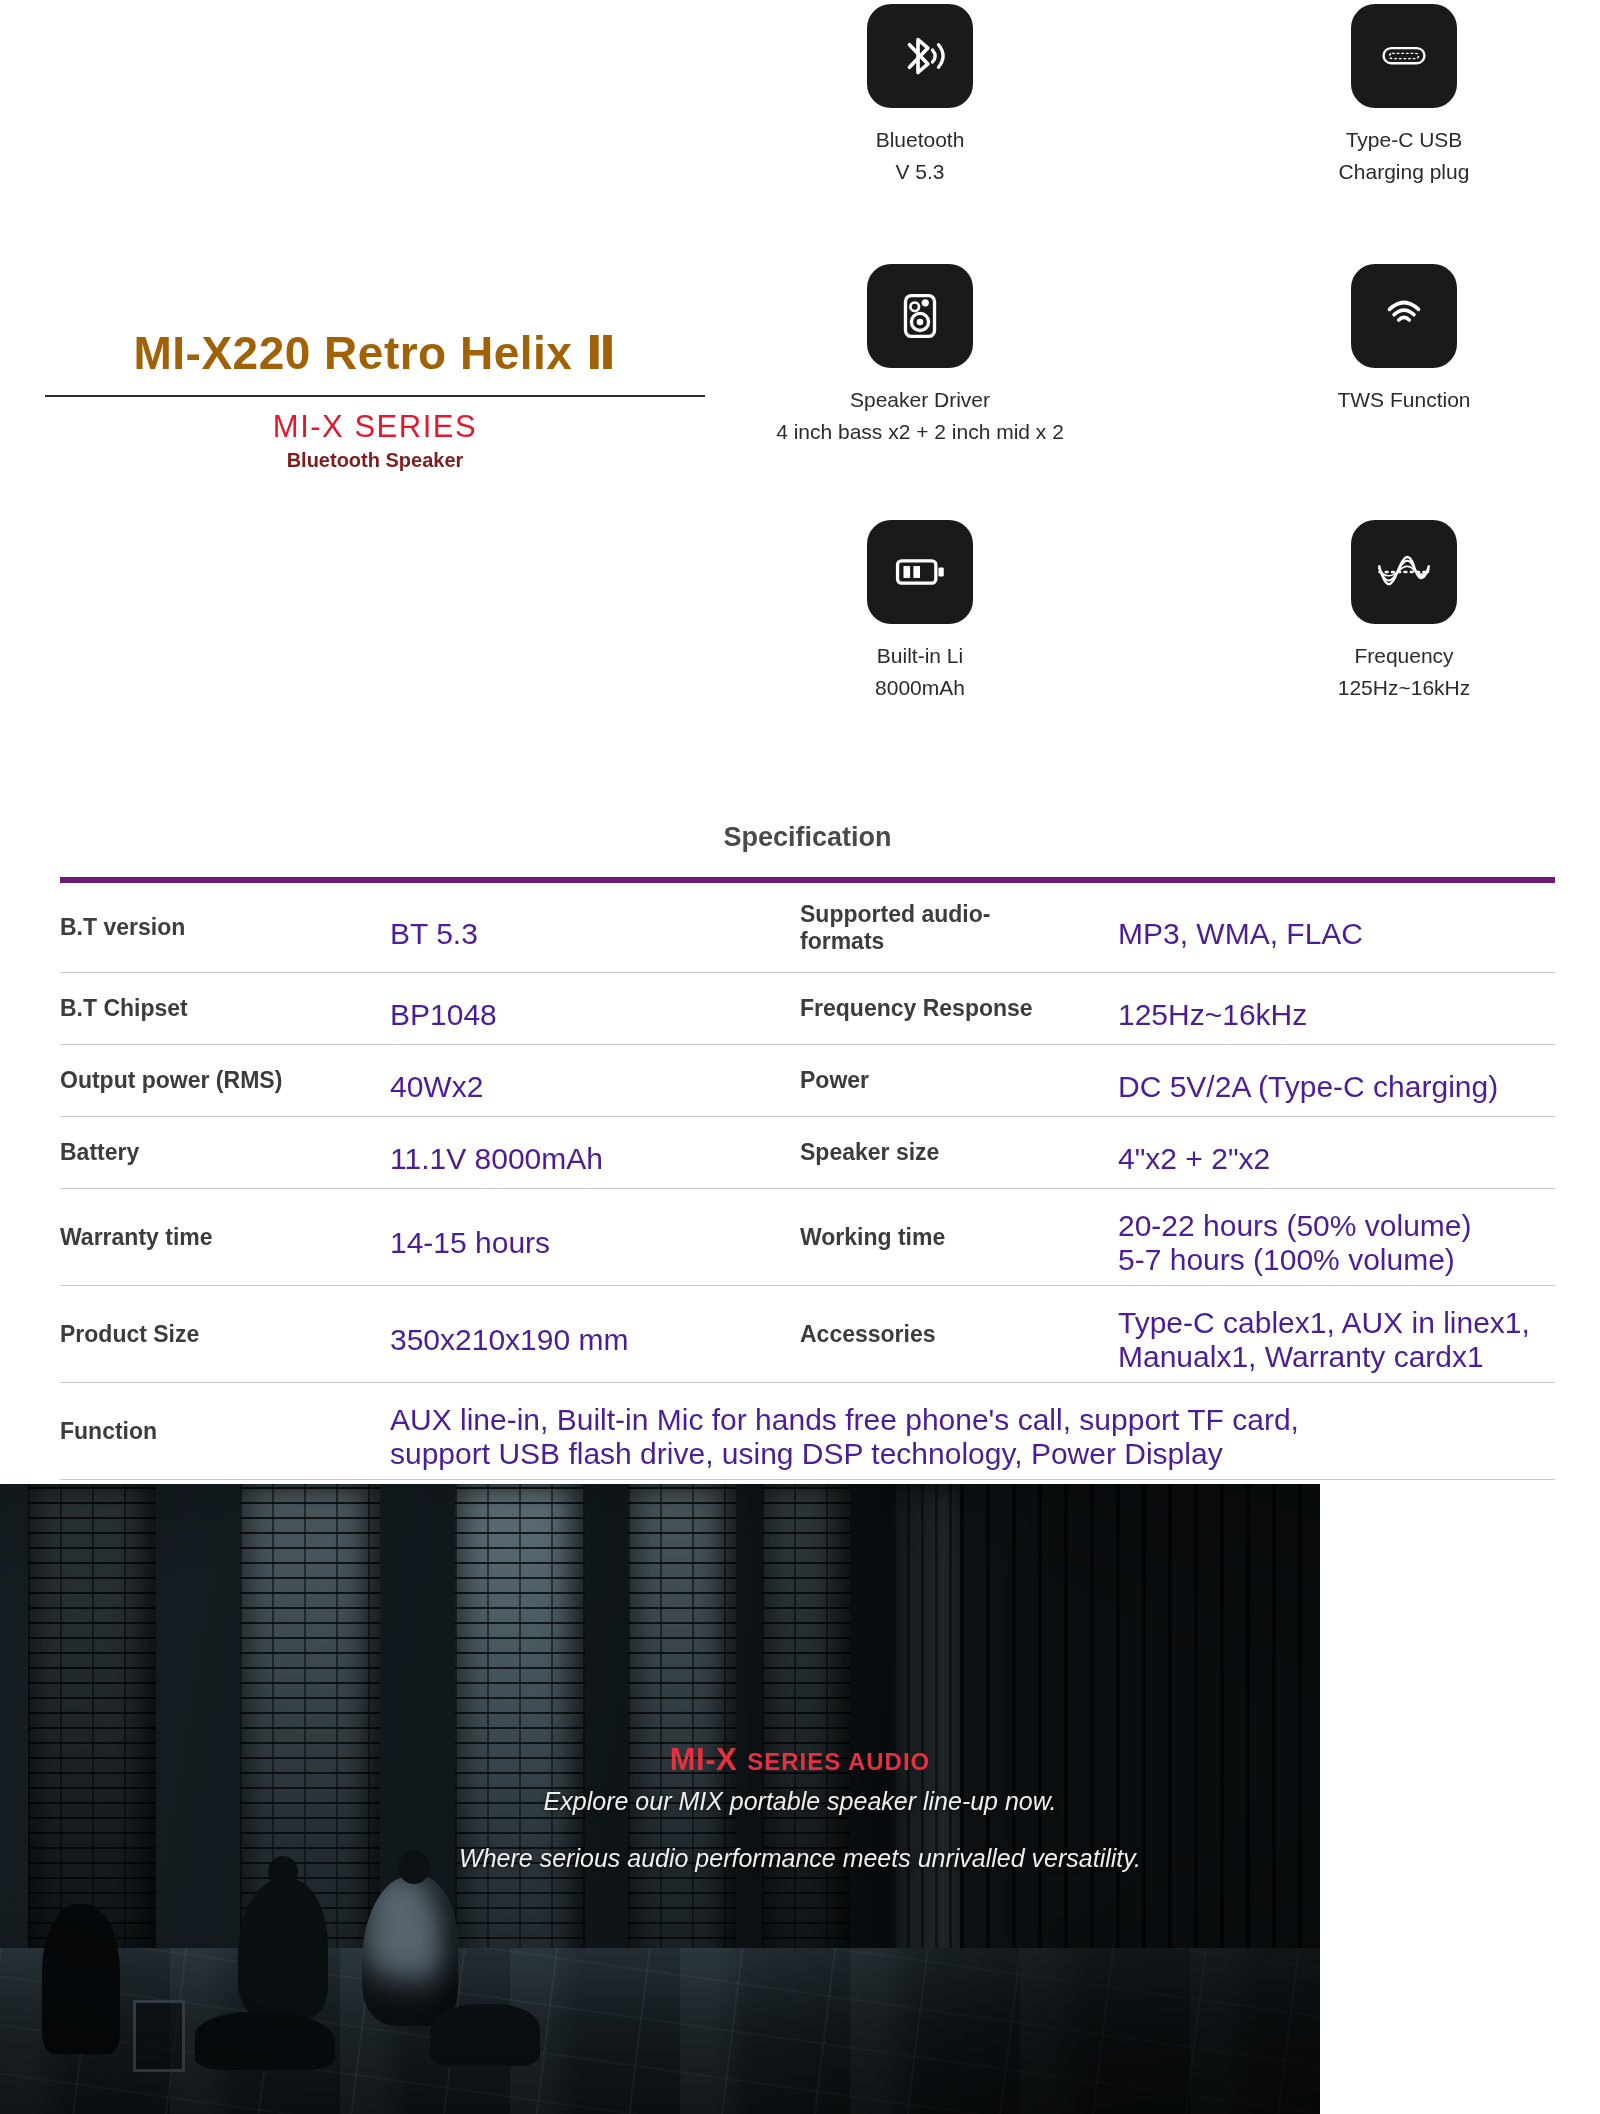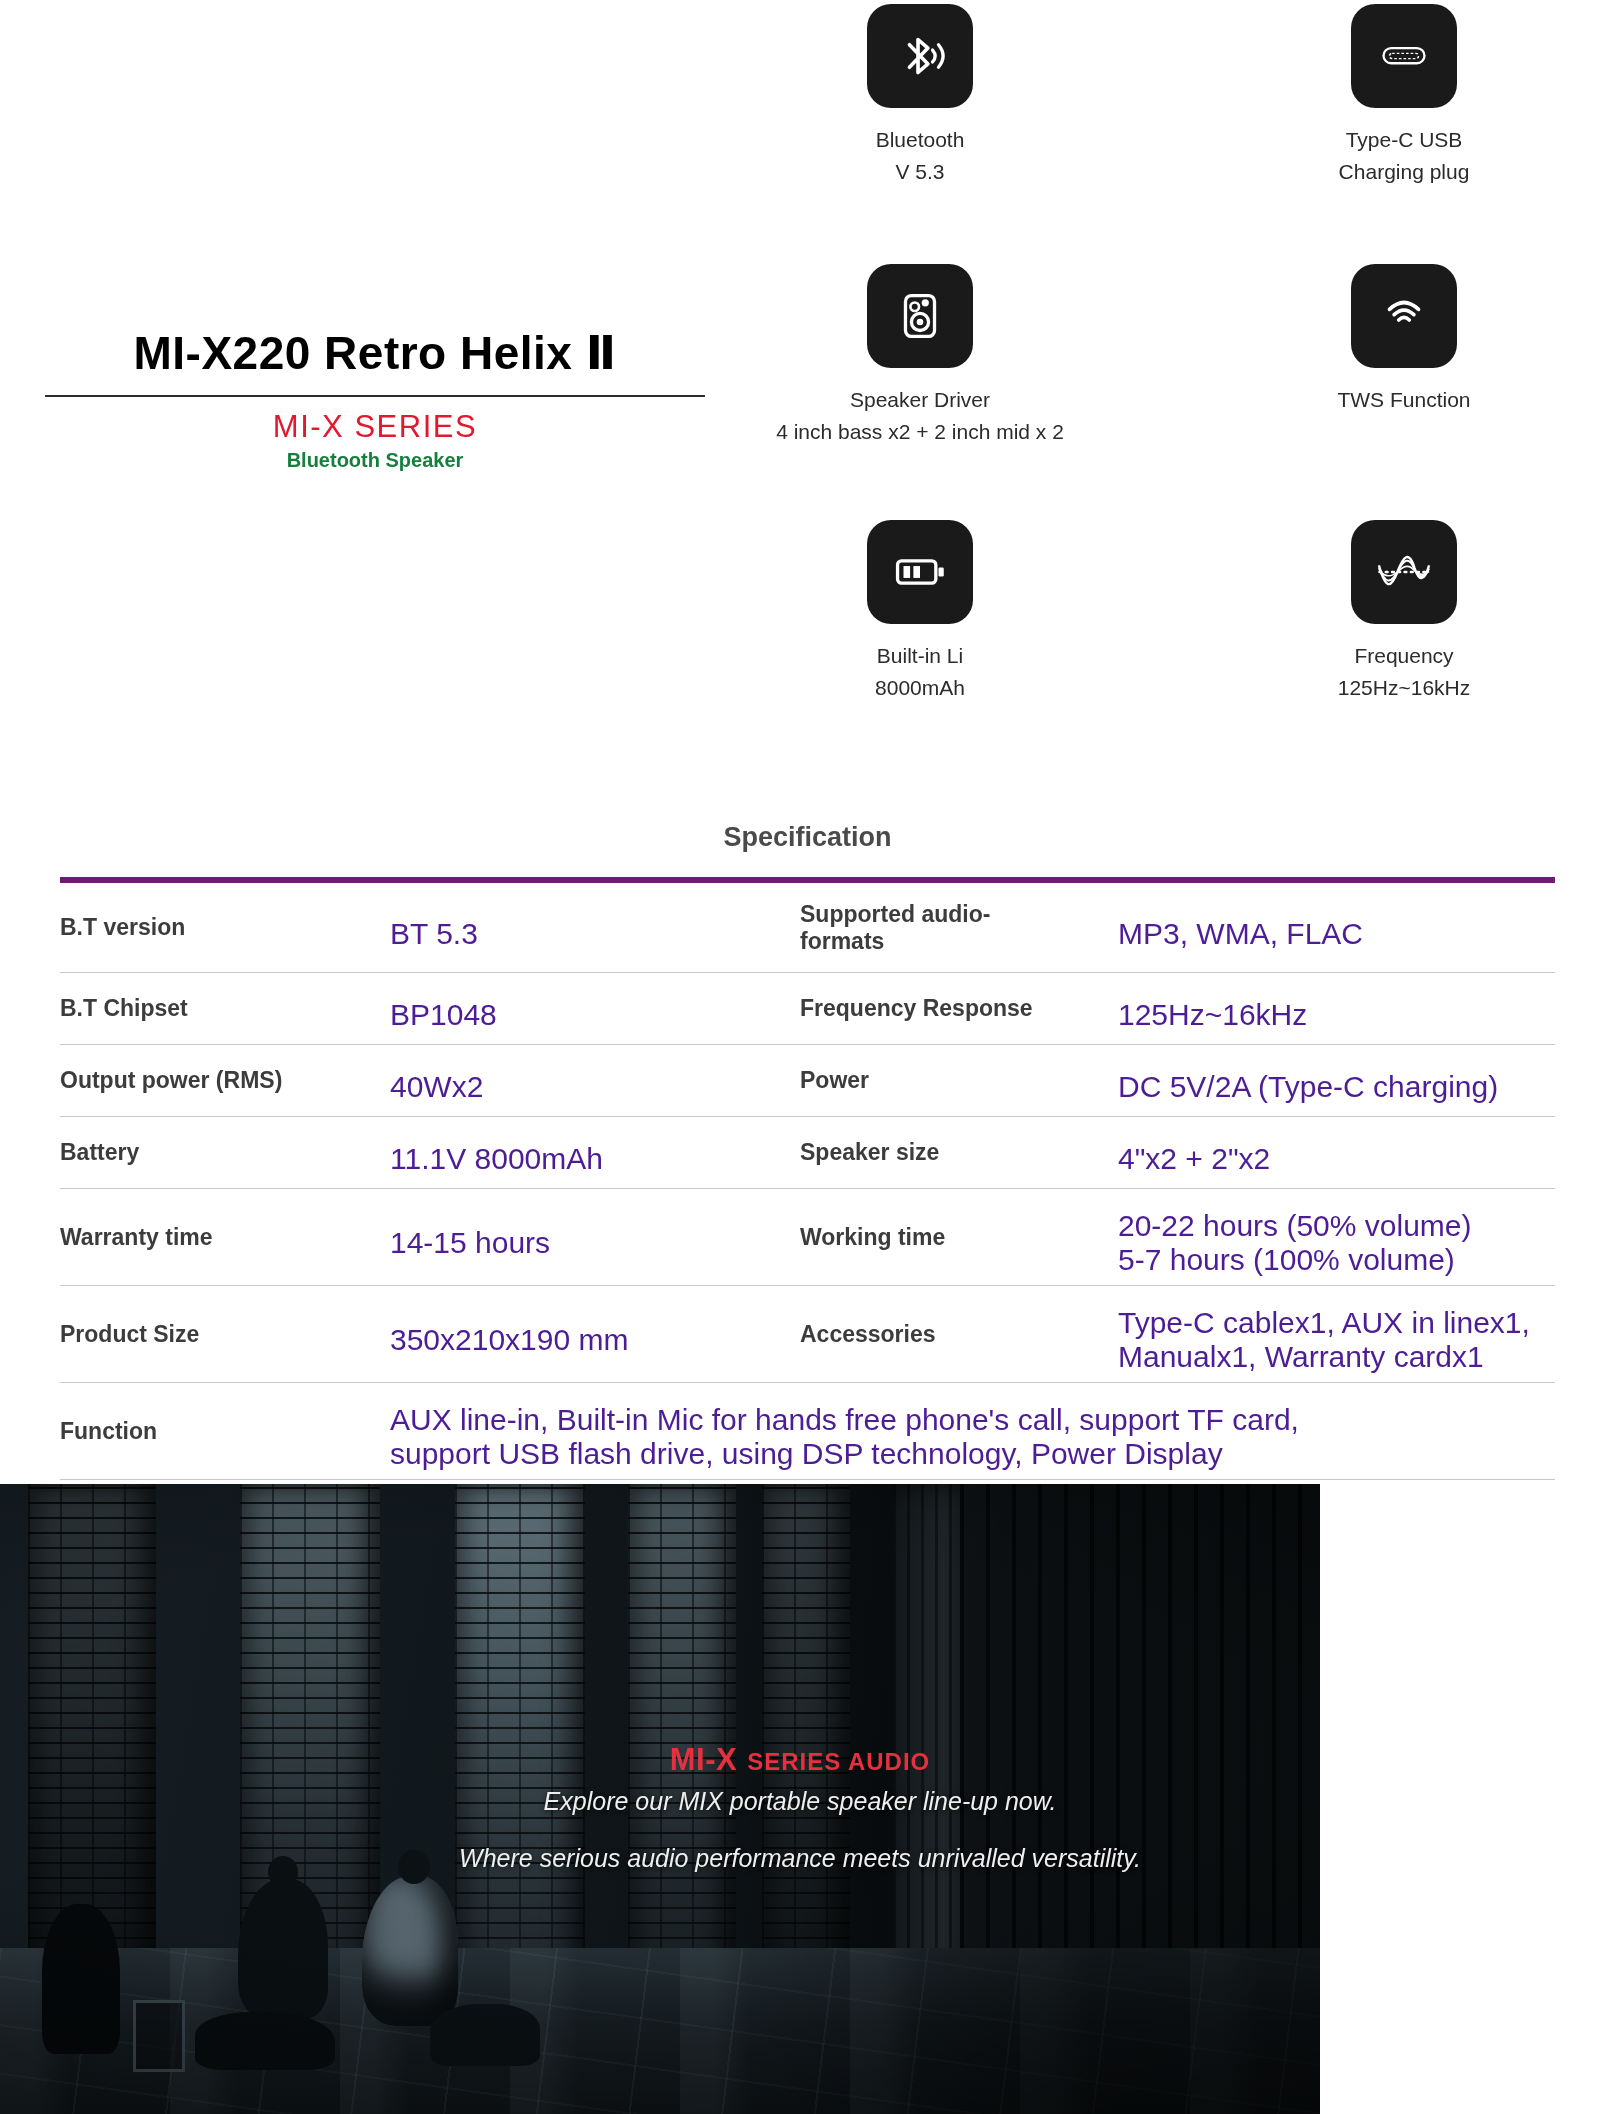--- a/index.html
+++ b/index.html
@@ -158,23 +158,23 @@
         <path d="M12 48 C22 58 30 58 40 50 C50 40 58 38 66 48 C72 54 80 56 88 49" fill="none" stroke="#fff" stroke-width="2.4"></path>
       </svg>
     </div>
     <div class="feat-label">
       <div>Frequency</div>
       <div>125Hz~16kHz</div>
     </div>
   </div>
 
   <div class="title-block">
-    <div class="product-title" style="color:#000000;">MI-X220 Retro Helix Ⅱ</div>
+    <div class="product-title" style="color:#a16207;">MI-X220 Retro Helix Ⅱ</div>
     <div class="series-name" style="color:#e1182e;">MI-X SERIES</div>
-    <div class="product-subtitle" style="color:#15803d;">Bluetooth Speaker</div>
+    <div class="product-subtitle" style="color:#7f1d1d;">Bluetooth Speaker</div>
   </div>
 
   <div class="spec">
     <div class="spec-title">Specification</div>
     <div class="spec-table">
 
       <div class="spec-row tall">
         <div class="cell c1 lbl">B.T version</div>
         <div class="cell c2 val">BT 5.3</div>
         <div class="cell c3 lbl">Supported audio-

